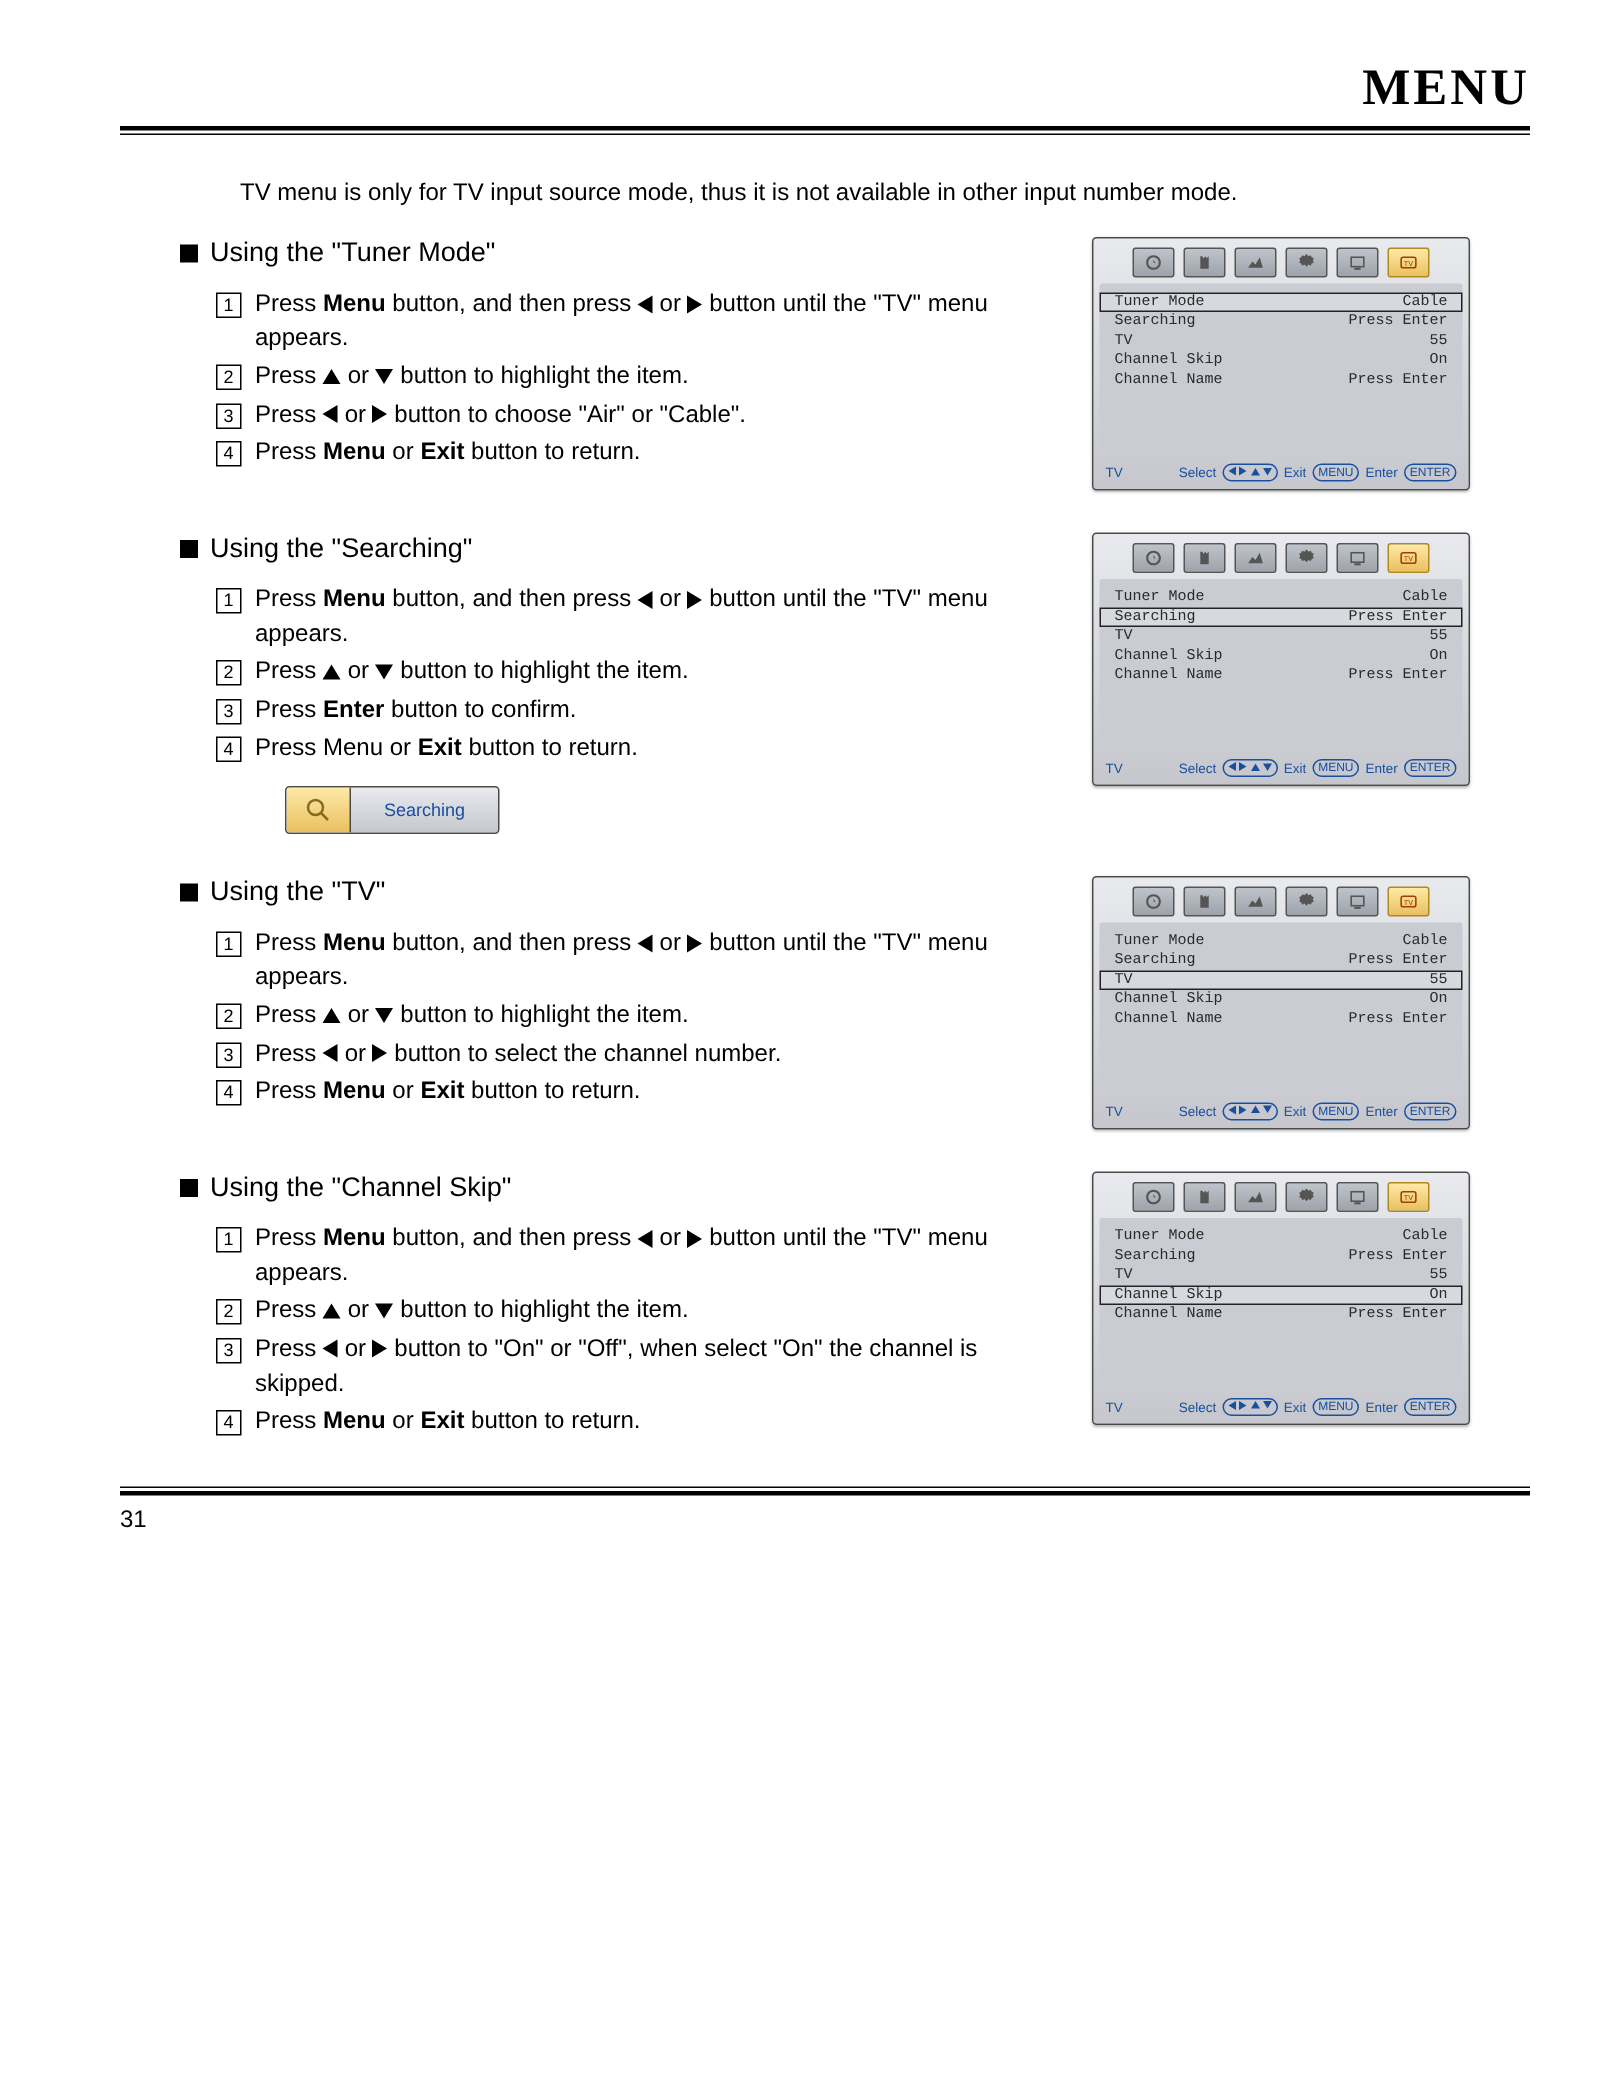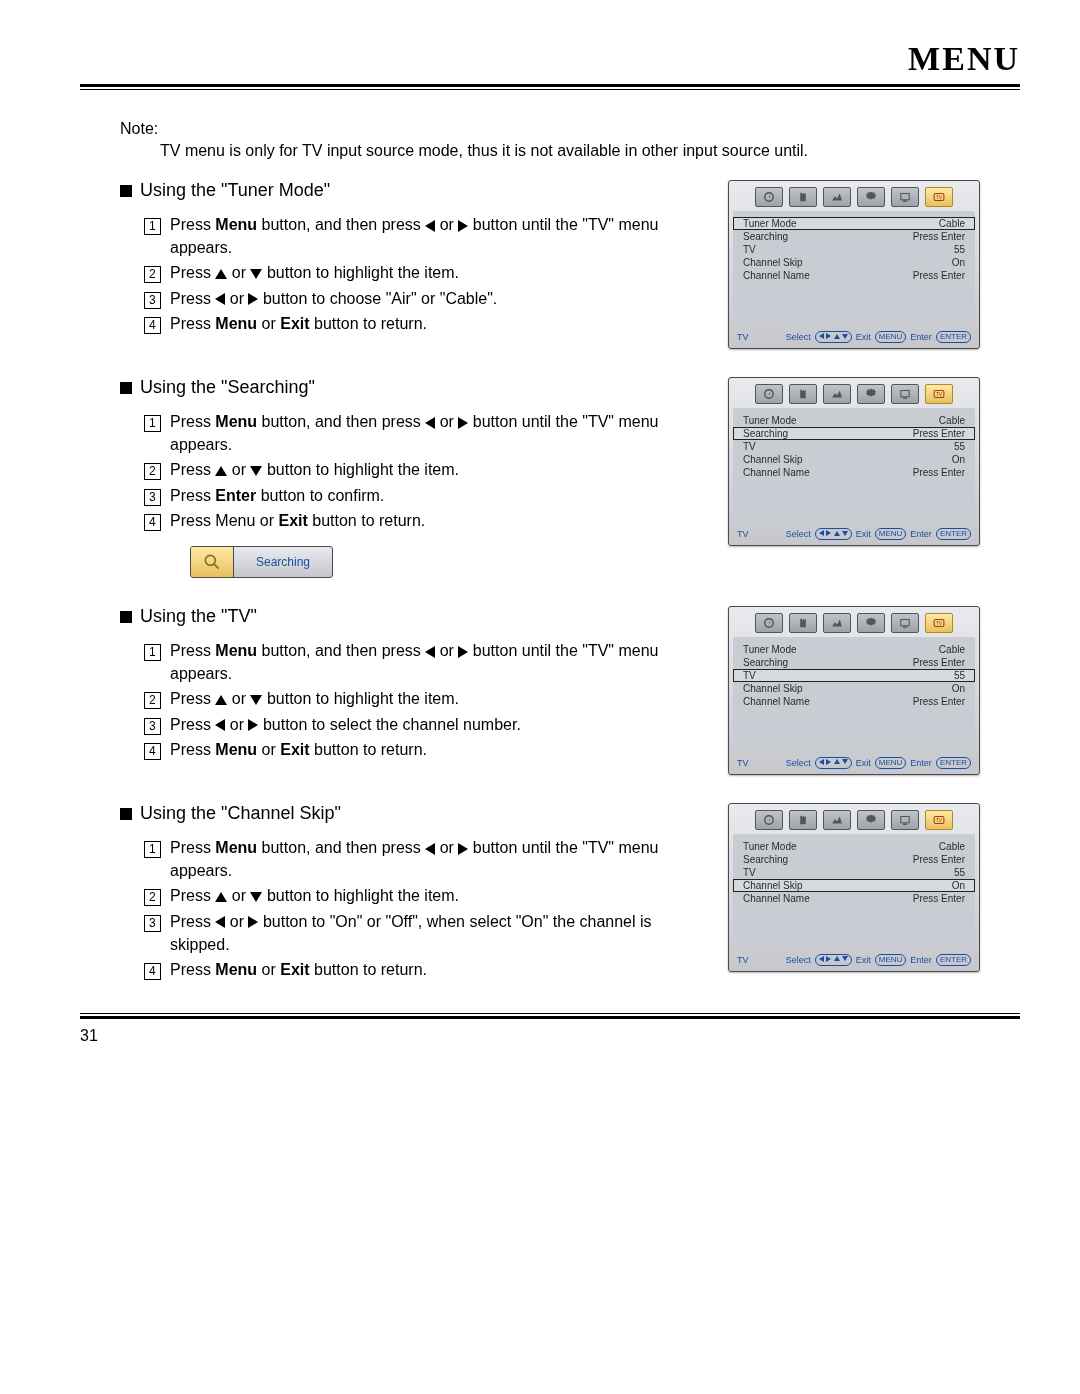--- a/index.html
+++ b/index.html
@@ -54,21 +54,21 @@
   }
   .osd .tabs { display:flex; gap:6px; padding:6px 8px 4px 8px; justify-content:center; }
   .osd .tab {
     width:26px; height:18px; border:1px solid #555; border-radius:2px;
     display:flex; align-items:center; justify-content:center;
     background:linear-gradient(#bfc3ca,#9ea3ab);
   }
   .osd .tab.active { background:linear-gradient(#ffe9a6,#e8c060); border-color:#b08a20; }
   .osd .tab svg { width:16px; height:14px; }
   .osd .sheet { background:#c9ccd2; margin:0 4px 4px 4px; border-radius:2px; padding:6px 0 42px 0; position:relative; }
-  .osd .row { display:flex; justify-content:space-between; padding:1px 10px; }
+  .osd .row { display:flex; justify-content:space-between; padding:1px 10px;font-family:Liberation Mono, monospace; }
   .osd .row.selected { outline:1px solid #222; outline-offset:-1px; background:rgba(255,255,255,0.25); }
   .osd .footer { display:flex; align-items:center; gap:4px; padding:3px 8px 5px 8px; font-size:9px; color:#1a4fa0; }
   .osd .footer .tvlbl { flex:0 0 auto; margin-right:auto; padding-right:20px; }
   .osd .pill { display:inline-block; border:1px solid #1a4fa0; border-radius:6px; padding:0 3px; font-size:8px; line-height:10px; }
   .osd .arrows4 { display:inline-flex; align-items:center; gap:2px; }
   .osd .arrows4 span { display:inline-block; width:0; height:0; }
   .osd .al { border-top:3px solid transparent; border-bottom:3px solid transparent; border-right:5px solid #1a4fa0; }
   .osd .ar { border-top:3px solid transparent; border-bottom:3px solid transparent; border-left:5px solid #1a4fa0; }
   .osd .au { border-left:3px solid transparent; border-right:3px solid transparent; border-bottom:5px solid #1a4fa0; }
   .osd .ad { border-left:3px solid transparent; border-right:3px solid transparent; border-top:5px solid #1a4fa0; }
@@ -92,22 +92,21 @@
 </head>
 <body>
 
 <div class="brand">MENU</div>
 <div class="rule-thick"></div>
 <div class="rule-thin"></div>
 
 <div class="content">
 
 
-  <div class="note-label">Note:</div>
-  <div class="note-body">TV menu is only for TV input source mode, thus it is not available in other input source until.</div>
+  <div class="note-body">TV menu is only for TV input source mode, thus it is not available in other input number mode.</div>
 
   <div id="sections">
       <div class="section">
         <div class="text">
           <div class="h2"><span class="sq"></span><span>Using the "Tuner Mode"</span></div>
           <div class="steps">
             <div class="step">
               <span class="num"><span class="box">1</span></span>
               <span class="body">Press <b>Menu</b> button, and then press <span class="tri tri-l"></span> or <span class="tri tri-r"></span> button until the "TV" menu appears.</span>
             </div>

